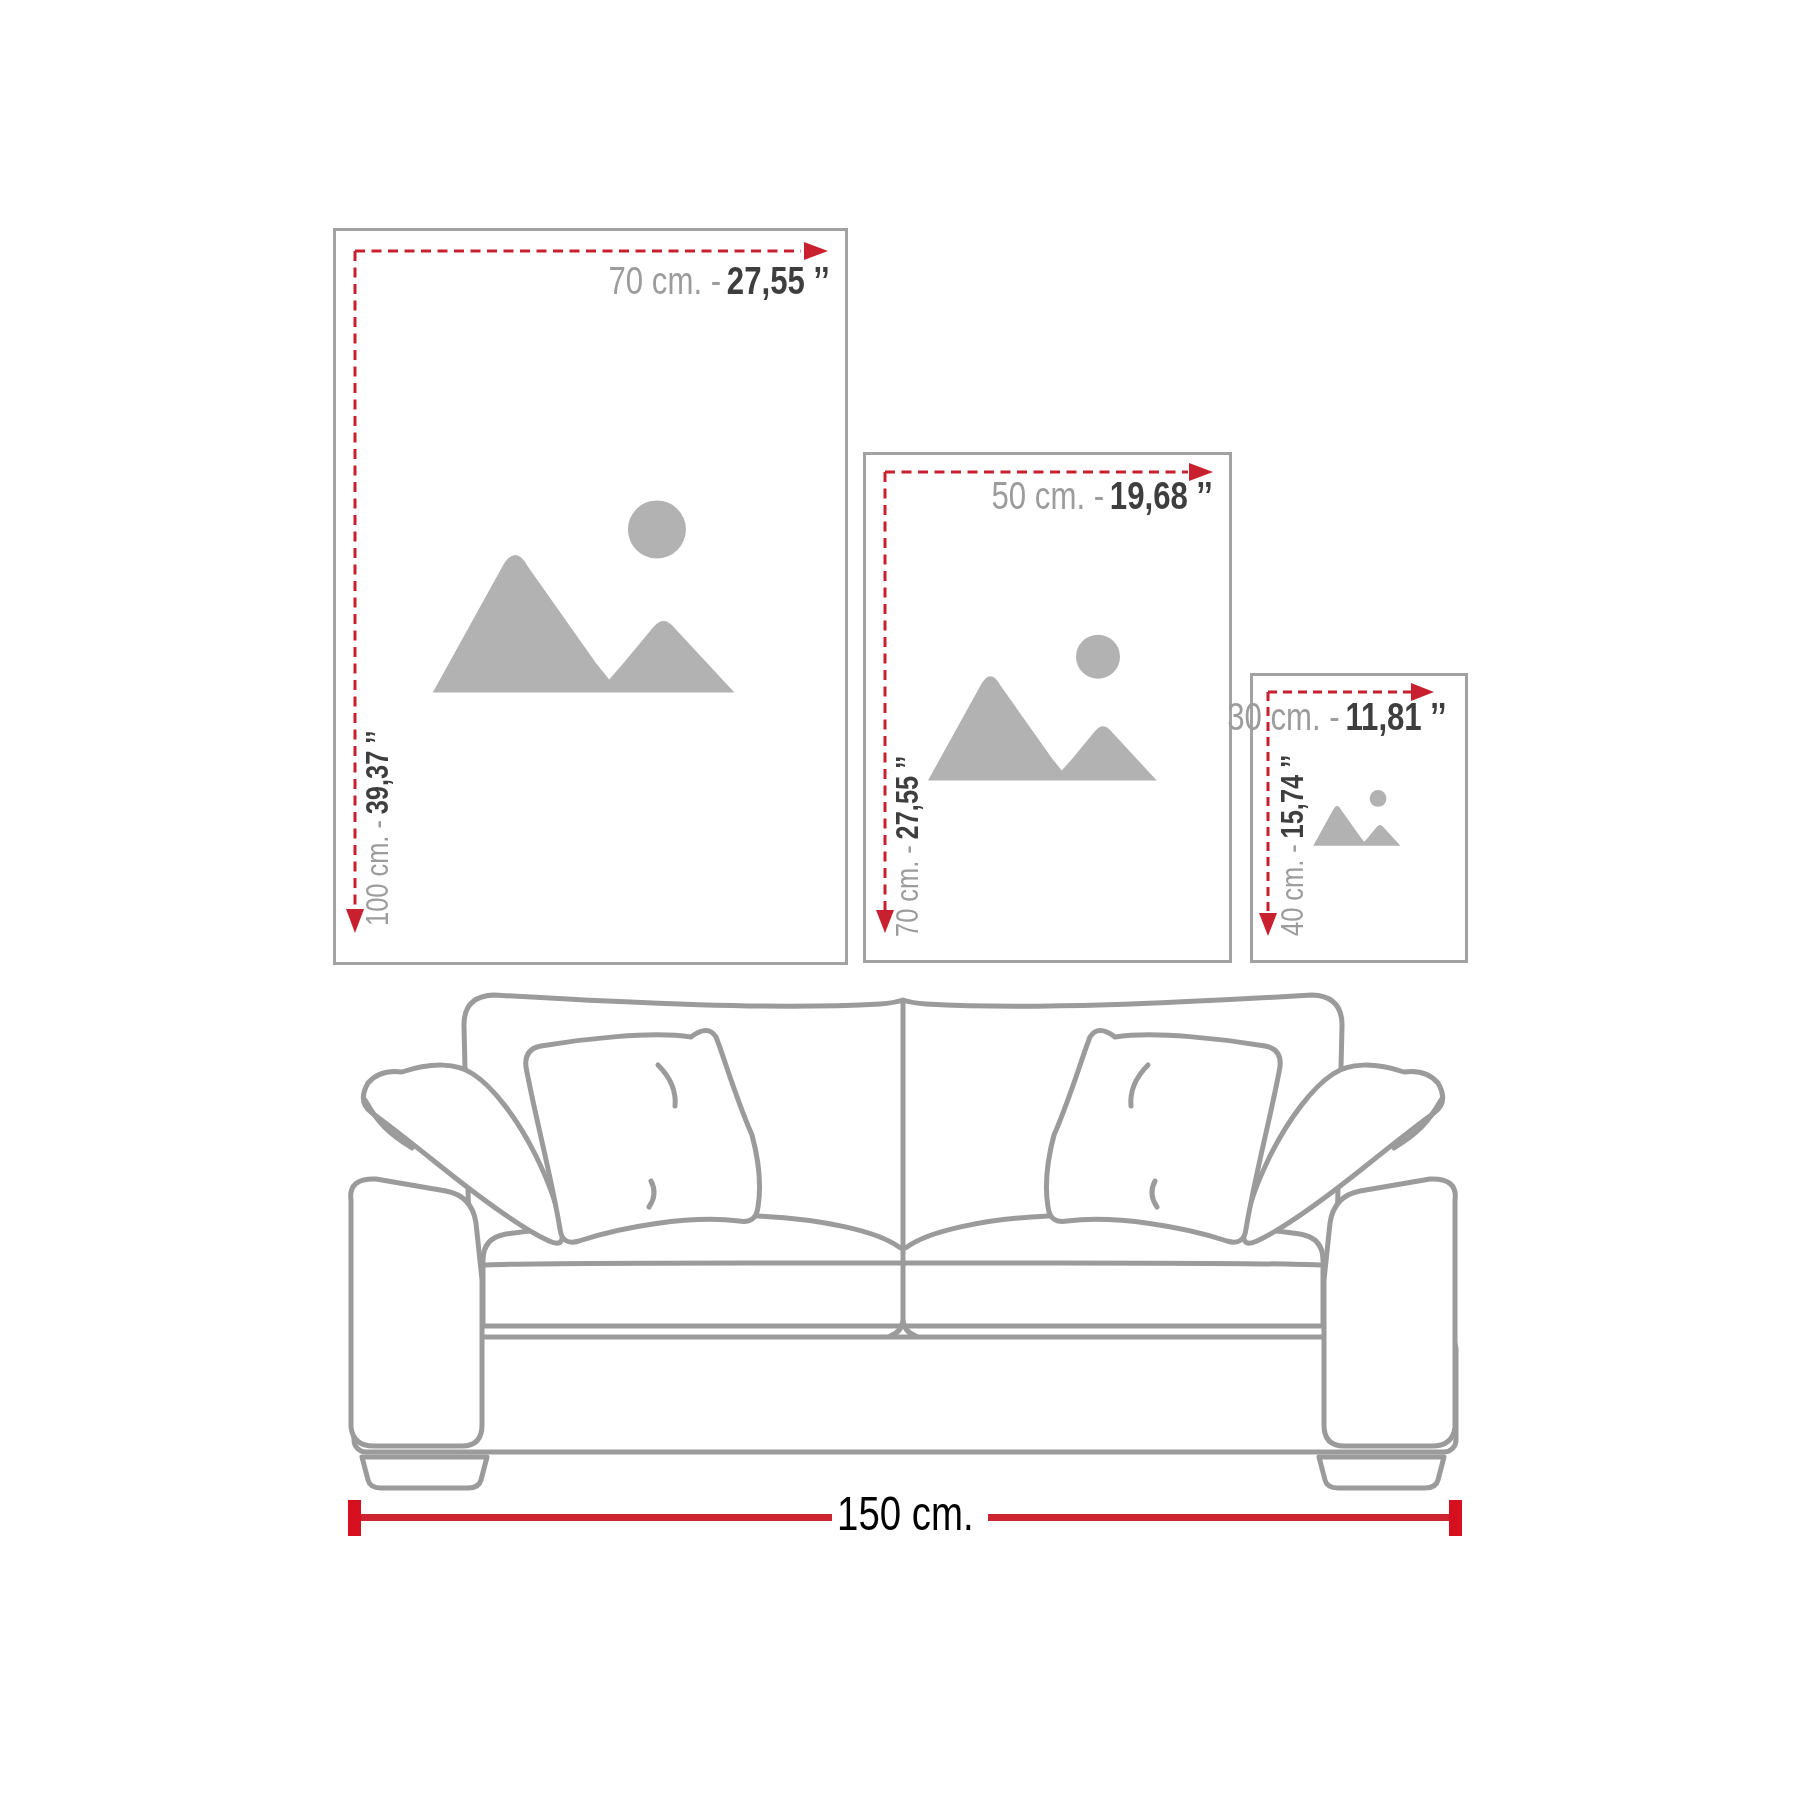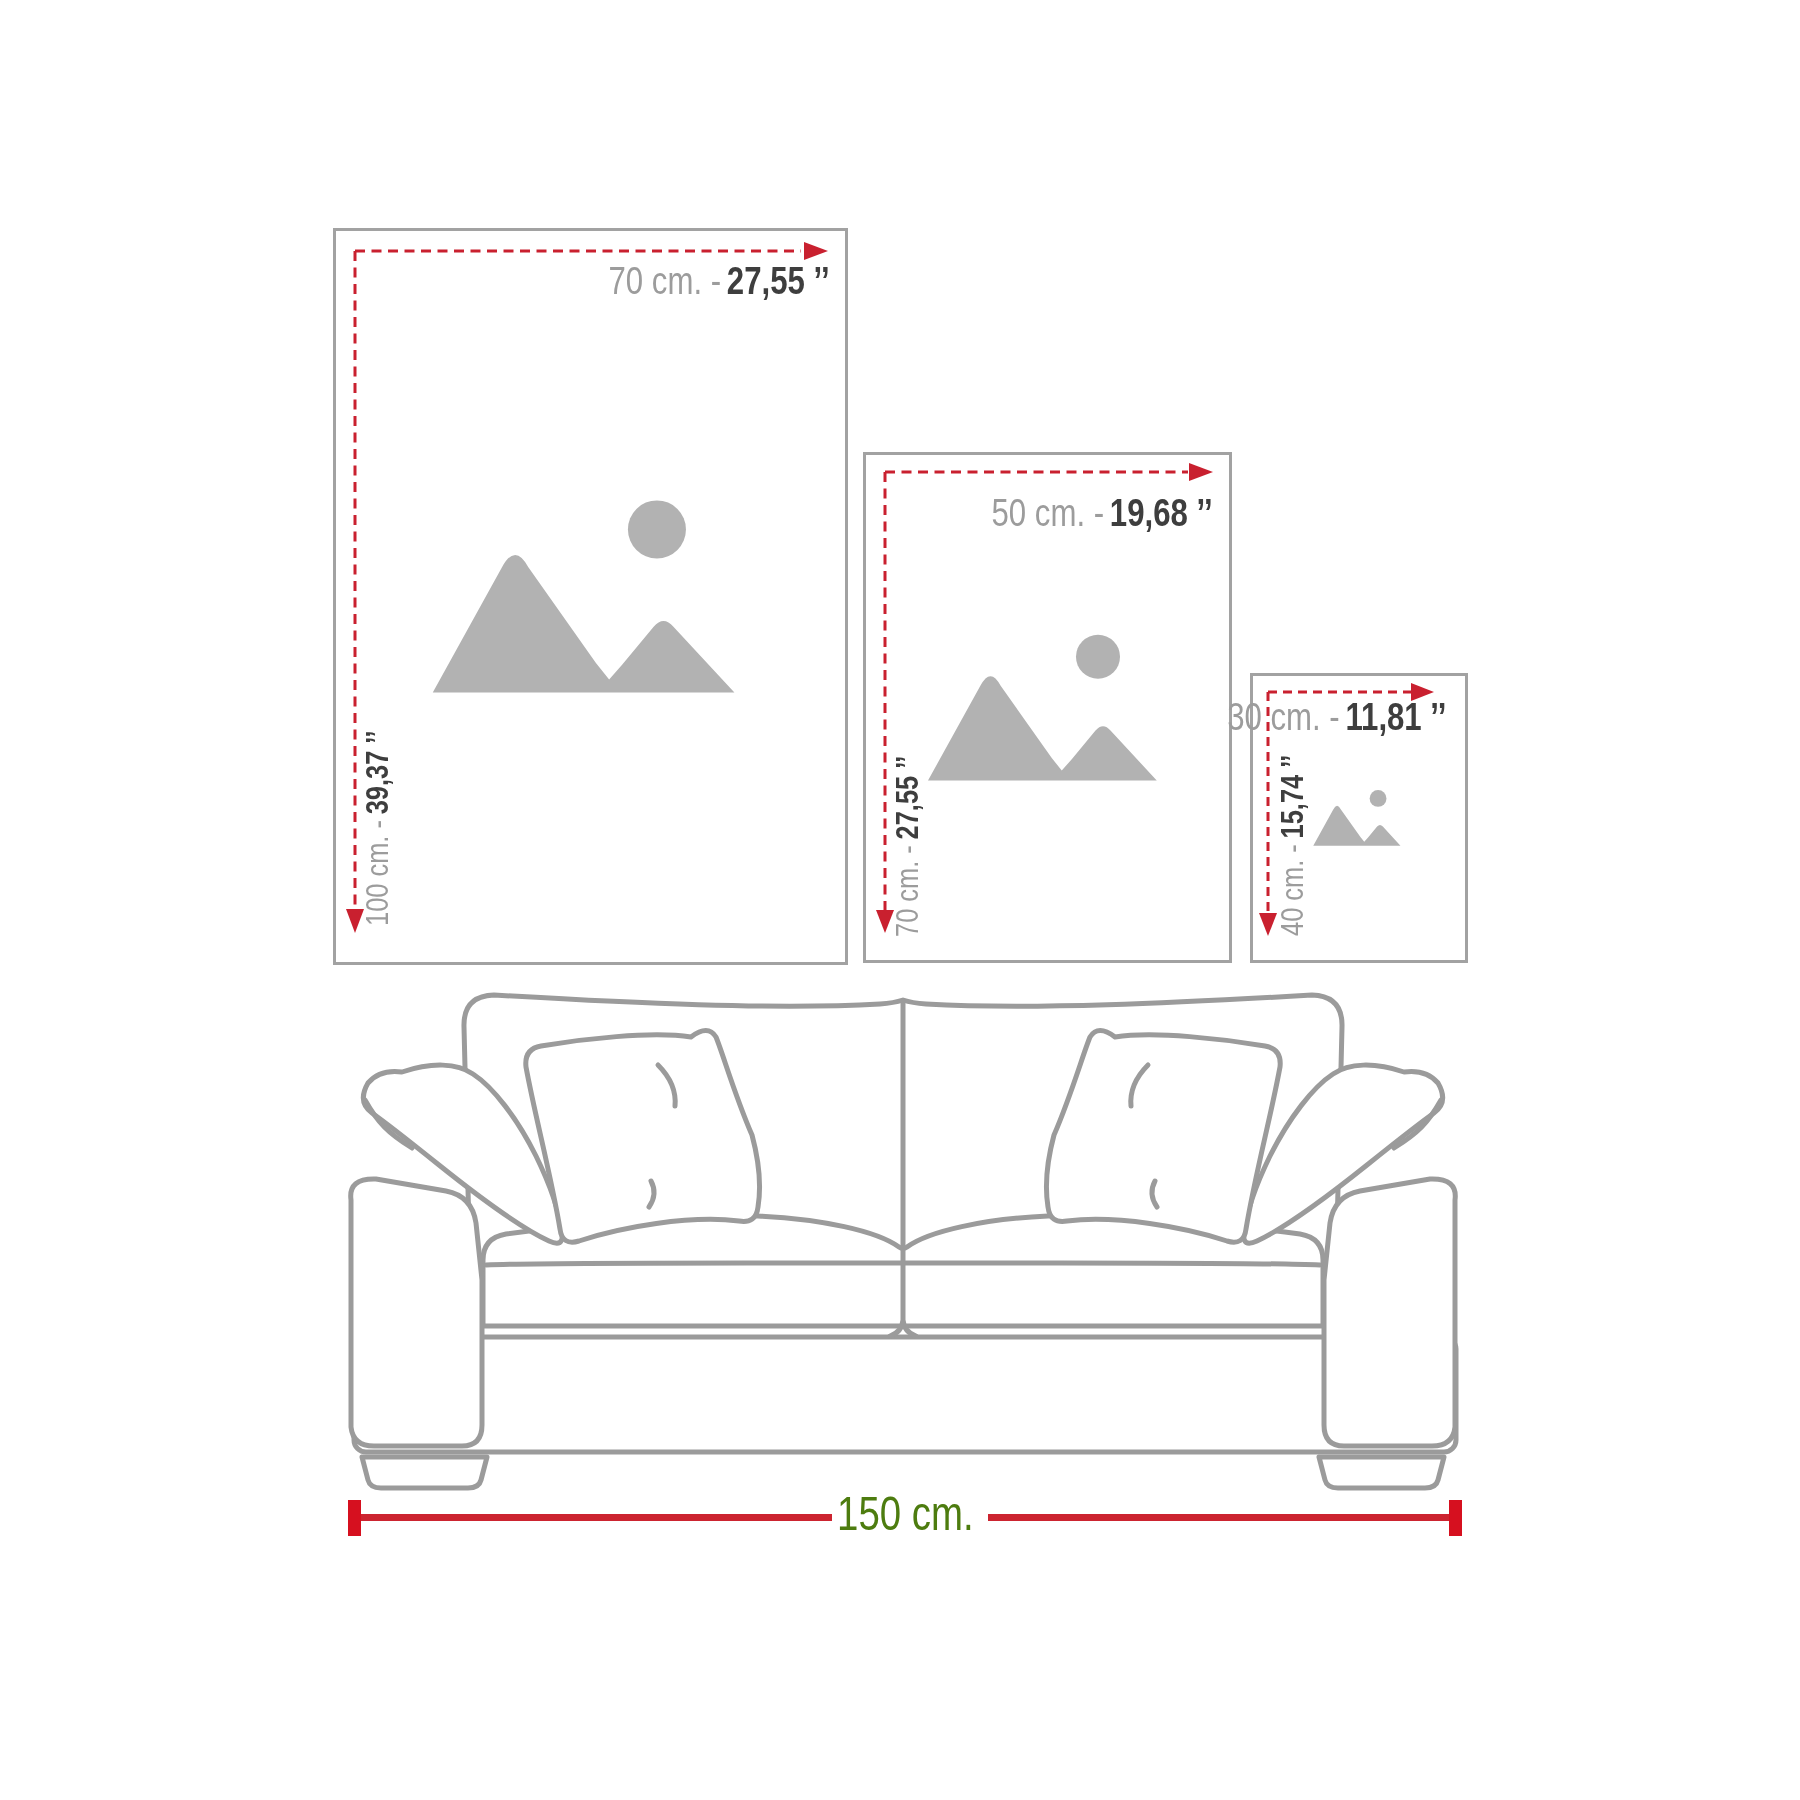--- a/index.html
+++ b/index.html
@@ -11,21 +11,21 @@
   .hlabel{position:absolute;white-space:nowrap;font-size:38px;line-height:1.05;}
   .hlabel .sx{display:inline-block;transform:scaleX(0.82);transform-origin:100% 0;white-space:nowrap;}
   .vlabel{position:absolute;white-space:nowrap;font-size:31px;line-height:1.05;
           transform:rotate(-90deg);transform-origin:0 0;}
   .vlabel .sx{display:inline-block;transform:scaleX(0.82);transform-origin:0 0;white-space:nowrap;}
   .lab-cm{color:#9c9c9c;font-weight:400;}
   .lab-in{color:#3e3e3e;font-weight:700;margin-left:7px;}
   .cap{position:absolute;width:13px;height:36px;background:#d6101f;}
   .rline{position:absolute;height:7px;background:#cc2430;}
   .mlabel{position:absolute;left:818px;top:1490px;width:174px;text-align:center;
-          font-size:48px;line-height:1.0;color:#4d7c0f;font-weight:400;}
+          font-size:48px;line-height:1.0;color:#000000;font-weight:400;}
   .mlabel .sx{display:inline-block;transform:scaleX(0.8);transform-origin:50% 0;white-space:nowrap;}
 </style>
 </head>
 <body>
 
 <div class="canvas">
 
   <div class="frame" style="left:333px;top:228px;width:515px;height:737px">
     <svg class="measure" width="509" height="731" viewBox="0 0 509 731">
       <path d="M19 20 H465" stroke="#c9202f" stroke-width="3" stroke-dasharray="10 6.5" fill="none"></path>
@@ -49,21 +49,21 @@
     <svg class="measure" width="363" height="505" viewBox="0 0 363 505">
       <path d="M19 17 H322" stroke="#c9202f" stroke-width="3" stroke-dasharray="10 6.5" fill="none"></path>
       <path d="M347 17 L323 8 L323 26 Z" fill="#c9202f"></path>
       <path d="M19 17 V455" stroke="#c9202f" stroke-width="3" stroke-dasharray="10 6.5" fill="none"></path>
       <path d="M19 478 L10 455 L28 455 Z" fill="#c9202f"></path>
     </svg>
     <svg class="icon" width="250" height="160" viewBox="0 0 100 64">
       <circle cx="70" cy="11.5" r="8.8" fill="#b2b2b2"></circle>
       <path d="M2 61 L23 23 Q27 15.5 31 23 L51.5 52 L55.5 57 L59.5 52.5 L69 41 Q72 37.5 75 41 L93.5 61 Z" fill="#b2b2b2"></path>
     </svg>
-    <div class="hlabel" style="right:16px;top:39px">
+    <div class="hlabel" style="right:16px;top:22px">
       <span class="sx"><span class="lab-cm">50 cm. -</span><span class="lab-in">19,68 ’’</span></span>
     </div>
     <div class="vlabel" style="left:26px;top:482px">
       <span class="sx"><span class="lab-cm">70 cm. -</span><span class="lab-in">27,55 ’’</span></span>
     </div>
   </div>
 
   <div class="frame" style="left:1250px;top:673px;width:218px;height:290px">
     <svg class="measure" width="212" height="284" viewBox="0 0 212 284">
       <path d="M15 16 H158" stroke="#c9202f" stroke-width="3" stroke-dasharray="9 6" fill="none"></path>

